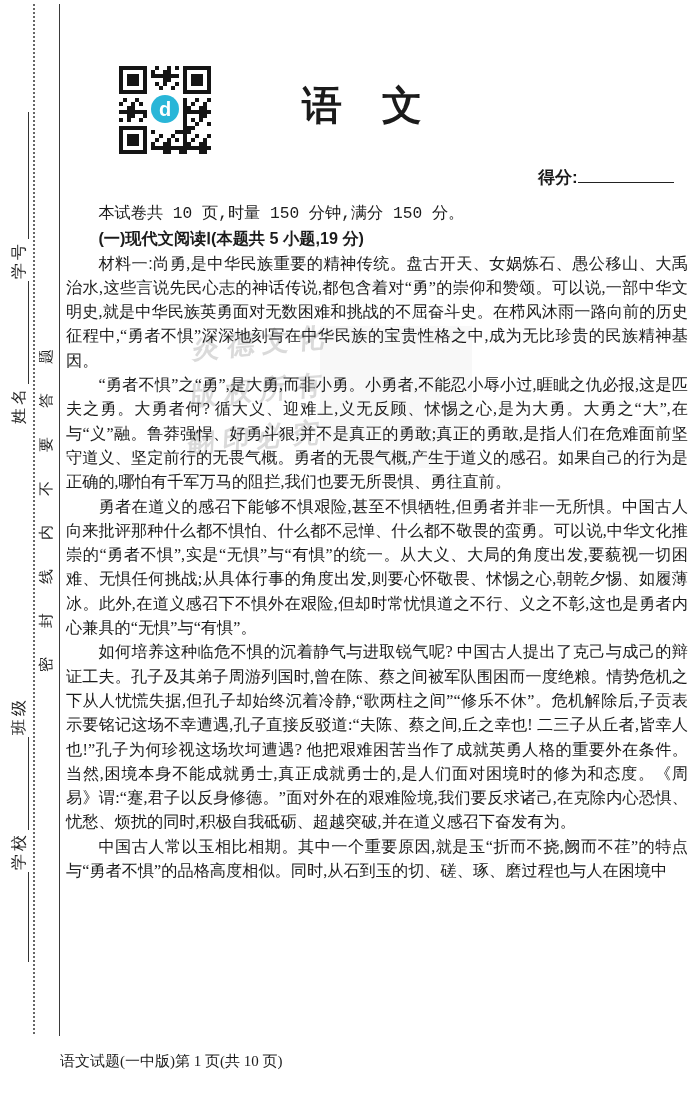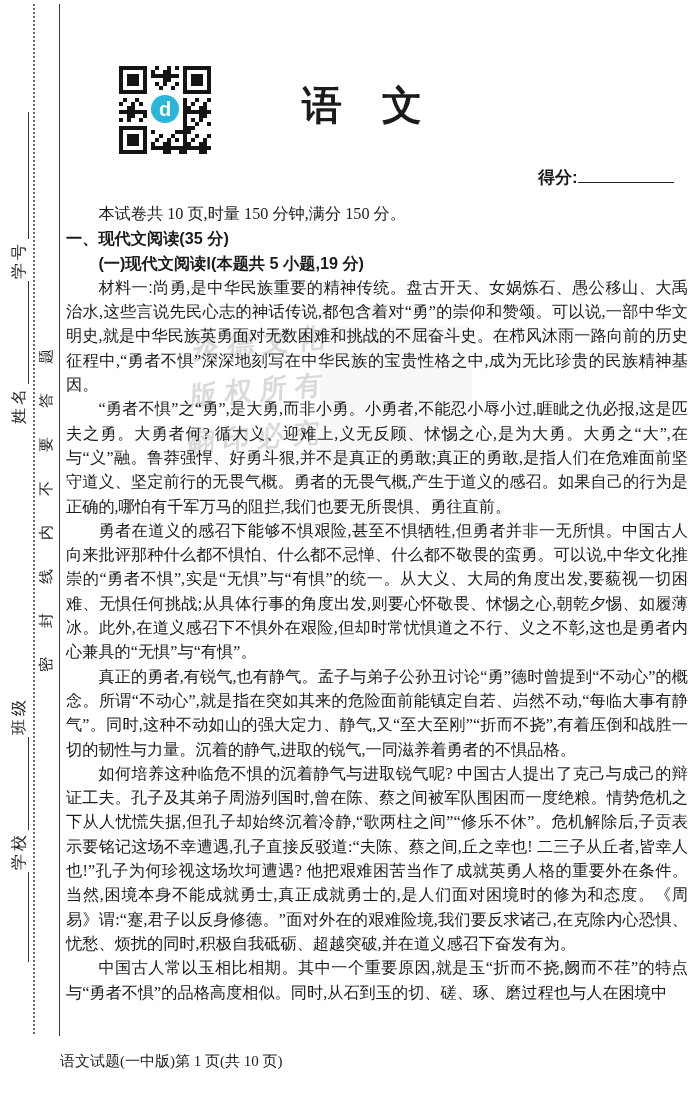--- a/index.html
+++ b/index.html
@@ -38,21 +38,21 @@
   }
   .score-row { position:absolute; left:538px; top:165px; z-index:1; font-size:17px; font-weight:bold;
     font-family:"Liberation Sans", sans-serif; }
   .score-blank { display:inline-block; width:96px; height:17px; border-bottom:1.4px solid #222; vertical-align:baseline; }
   
   .main {
     position:absolute; left:66px; top:202px; width:622px; z-index:1;
     font-size:16.2px; line-height:24.3px; text-align:justify;
   }
   .main p { margin:0; }
-  .indent { text-indent:2em; }
+  .indent { text-indent:2em;font-family:Liberation Mono, monospace; }
   .h-bold { font-weight:bold; font-family:"Liberation Sans", sans-serif; }
   .body-p { text-indent:2em; }
   .lead-bold { font-weight:normal; font-family:"Liberation Sans", sans-serif; }
   
   .watermark {
     position:absolute; left:190px; top:320px; z-index:0;
     color:#bdbdbd; opacity:.55; font-size:27px; font-weight:bold;
     letter-spacing:8px; line-height:47px;
     transform:rotate(-5deg) skewX(-8deg);
   }
@@ -231,25 +231,23 @@
   </div>
 
   <div class="subject-title">语　文</div>
 
   <div class="score-row">
     <span>得分:</span><span class="score-blank"></span>
   </div>
 
   <div class="main">
     <p class="indent">本试卷共 10 页,时量 150 分钟,满分 150 分。</p>
-    <p class="h-bold">一、现代文阅读(35 分)</p>
     <p class="h-bold indent">(一)现代文阅读Ⅰ(本题共 5 小题,19 分)</p>
     <p class="body-p"><span class="lead-bold">材料一:</span><span>尚勇,是中华民族重要的精神传统。盘古开天、女娲炼石、愚公移山、大禹治水,这些言说先民心志的神话传说,都包含着对“勇”的崇仰和赞颂。可以说,一部中华文明史,就是中华民族英勇面对无数困难和挑战的不屈奋斗史。在栉风沐雨一路向前的历史征程中,“勇者不惧”深深地刻写在中华民族的宝贵性格之中,成为无比珍贵的民族精神基因。</span></p>
     <p class="body-p">“勇者不惧”之“勇”,是大勇,而非小勇。小勇者,不能忍小辱小过,睚眦之仇必报,这是匹夫之勇。大勇者何? 循大义、迎难上,义无反顾、怵惕之心,是为大勇。大勇之“大”,在与“义”融。鲁莽强悍、好勇斗狠,并不是真正的勇敢;真正的勇敢,是指人们在危难面前坚守道义、坚定前行的无畏气概。勇者的无畏气概,产生于道义的感召。如果自己的行为是正确的,哪怕有千军万马的阻拦,我们也要无所畏惧、勇往直前。</p>
     <p class="body-p">勇者在道义的感召下能够不惧艰险,甚至不惧牺牲,但勇者并非一无所惧。中国古人向来批评那种什么都不惧怕、什么都不忌惮、什么都不敬畏的蛮勇。可以说,中华文化推崇的“勇者不惧”,实是“无惧”与“有惧”的统一。从大义、大局的角度出发,要藐视一切困难、无惧任何挑战;从具体行事的角度出发,则要心怀敬畏、怵惕之心,朝乾夕惕、如履薄冰。此外,在道义感召下不惧外在艰险,但却时常忧惧道之不行、义之不彰,这也是勇者内心兼具的“无惧”与“有惧”。</p>
-    <p class="body-p">真正的勇者,有锐气,也有静气。孟子与弟子公孙丑讨论“勇”德时曾提到“不动心”的概念。所谓“不动心”,就是指在突如其来的危险面前能镇定自若、岿然不动,“每临大事有静气”。同时,这种不动如山的强大定力、静气,又“至大至刚”“折而不挠”,有着压倒和战胜一切的韧性与力量。沉着的静气,进取的锐气,一同滋养着勇者的不惧品格。</p>
     <p class="body-p">如何培养这种临危不惧的沉着静气与进取锐气呢? 中国古人提出了克己与成己的辩证工夫。孔子及其弟子周游列国时,曾在陈、蔡之间被军队围困而一度绝粮。情势危机之下从人忧慌失据,但孔子却始终沉着冷静,“歌两柱之间”“修乐不休”。危机解除后,子贡表示要铭记这场不幸遭遇,孔子直接反驳道:“夫陈、蔡之间,丘之幸也! 二三子从丘者,皆幸人也!”孔子为何珍视这场坎坷遭遇? 他把艰难困苦当作了成就英勇人格的重要外在条件。当然,困境本身不能成就勇士,真正成就勇士的,是人们面对困境时的修为和态度。《周易》谓:“蹇,君子以反身修德。”面对外在的艰难险境,我们要反求诸己,在克除内心恐惧、忧愁、烦扰的同时,积极自我砥砺、超越突破,并在道义感召下奋发有为。</p>
     <p class="body-p">中国古人常以玉相比相期。其中一个重要原因,就是玉“折而不挠,阙而不荏”的特点与“勇者不惧”的品格高度相似。同时,从石到玉的切、磋、琢、磨过程也与人在困境中</p>
   </div>
 
   <div class="footer">语文试题(一中版)第 1 页(共 10 页)</div>
 
 </div>
 
 </body></html>

